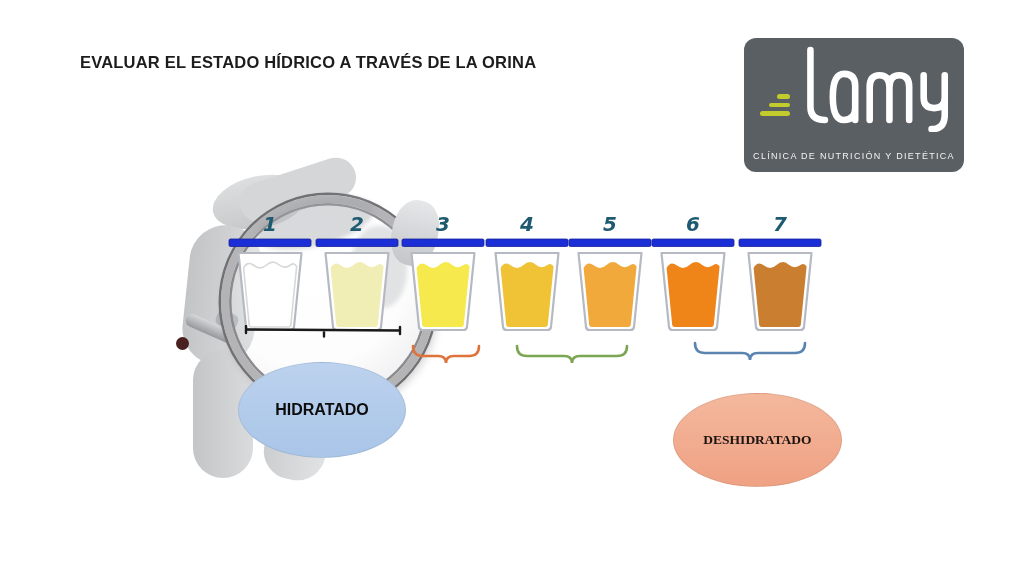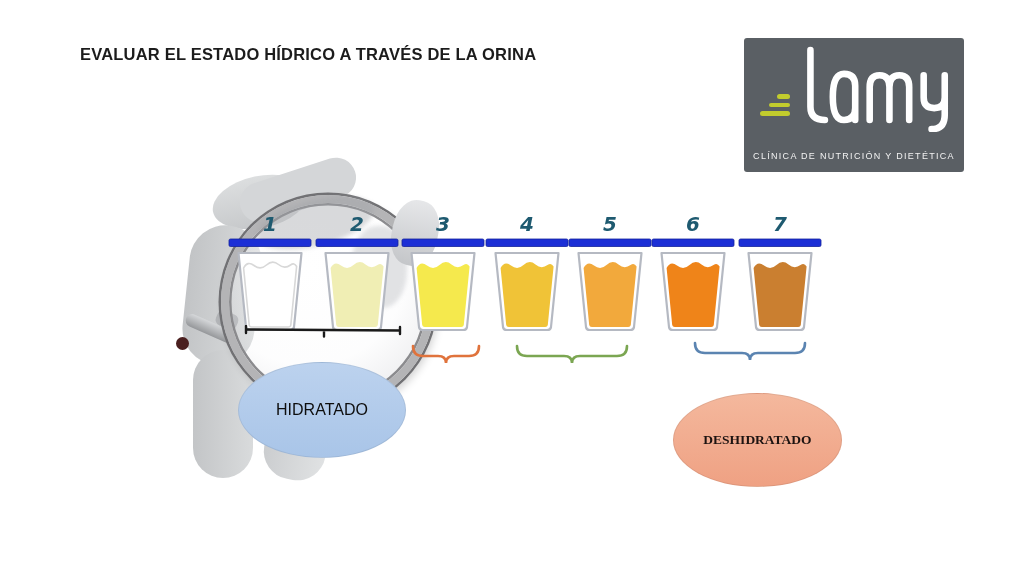--- a/index.html
+++ b/index.html
@@ -1,24 +1,24 @@
 <!DOCTYPE html>
 <html style="--logo-bg: #5a5f64; --logo-accent: #c2cc2d; --box-bg: #bf5a12; --box-text: #f6ecd9; --ell-blue: #a9c5e8; --ell-yellow: #f7d285; --ell-salmon: #efa183;"><head>
 <meta charset="utf-8">
 <style>
   html,body{margin:0;padding:0;background:#ffffff;}
   .slide{position:relative;width:1024px;height:575px;background:#ffffff;overflow:hidden;
          font-family:"Liberation Sans", sans-serif;}
 
-  .title{position:absolute;left:80px;top:45px;font-size:16.5px;font-weight:700;
+  .title{position:absolute;left:80px;top:53px;font-size:16.5px;font-weight:700;
          color:#1c1c1c;letter-spacing:.2px;}
 
   
   .logo{position:absolute;left:744px;top:38px;width:220px;height:134px;
-        background:var(--logo-bg,#5a5f64);border-radius:3px;}
+        background:var(--logo-bg,#5a5f64);border-radius:12px;}
   .logo-bars{position:absolute;left:12px;top:56px;width:34px;display:flex;
              flex-direction:column;align-items:flex-end;gap:4px;}
   .logo-bars i{display:block;height:4.5px;border-radius:3px;background:var(--logo-accent,#c2cc2d);}
   .logo-bars i:nth-child(1){width:13px;}
   .logo-bars i:nth-child(2){width:21px;}
   .logo-bars i:nth-child(3){width:30px;}
   .logo-word{position:absolute;left:48px;top:8px;}
   .logo-sub{position:absolute;left:0;right:0;bottom:11px;text-align:center;color:#f2f2f2;
             font-size:9px;letter-spacing:1.3px;white-space:nowrap;}
 
@@ -66,21 +66,21 @@
 
   
   .marker{position:absolute;z-index:5;}
 
   
   .ellipse{position:absolute;z-index:6;border-radius:50%;display:flex;flex-direction:column;
            align-items:center;justify-content:center;text-align:center;color:#161210;
            border:1px solid rgba(0,0,0,.07);}
   .ell-blue{left:238px;top:362px;width:166px;height:94px;
             background:linear-gradient(180deg,#bcd2ee,var(--ell-blue,#a9c5e8));
-            font-size:16px;font-weight:400;color:#0d0d0d;}
+            font-size:16px;font-weight:700;color:#0d0d0d;}
   .ell-yellow{left:432px;top:389px;width:198px;height:97px;
               background:linear-gradient(180deg,#fbe6b0,var(--ell-yellow,#f7d285));
               font-size:13px;font-weight:700;line-height:1.45;color:#2b1d12;}
   .ell-salmon{left:673px;top:393px;width:167px;height:92px;
               background:linear-gradient(180deg,#f4b89d,var(--ell-salmon,#efa183));
               font-size:13.5px;font-weight:700;color:#1d1311;font-family:Liberation Serif, serif;}
 </style>
 </head>
 <body>
 

